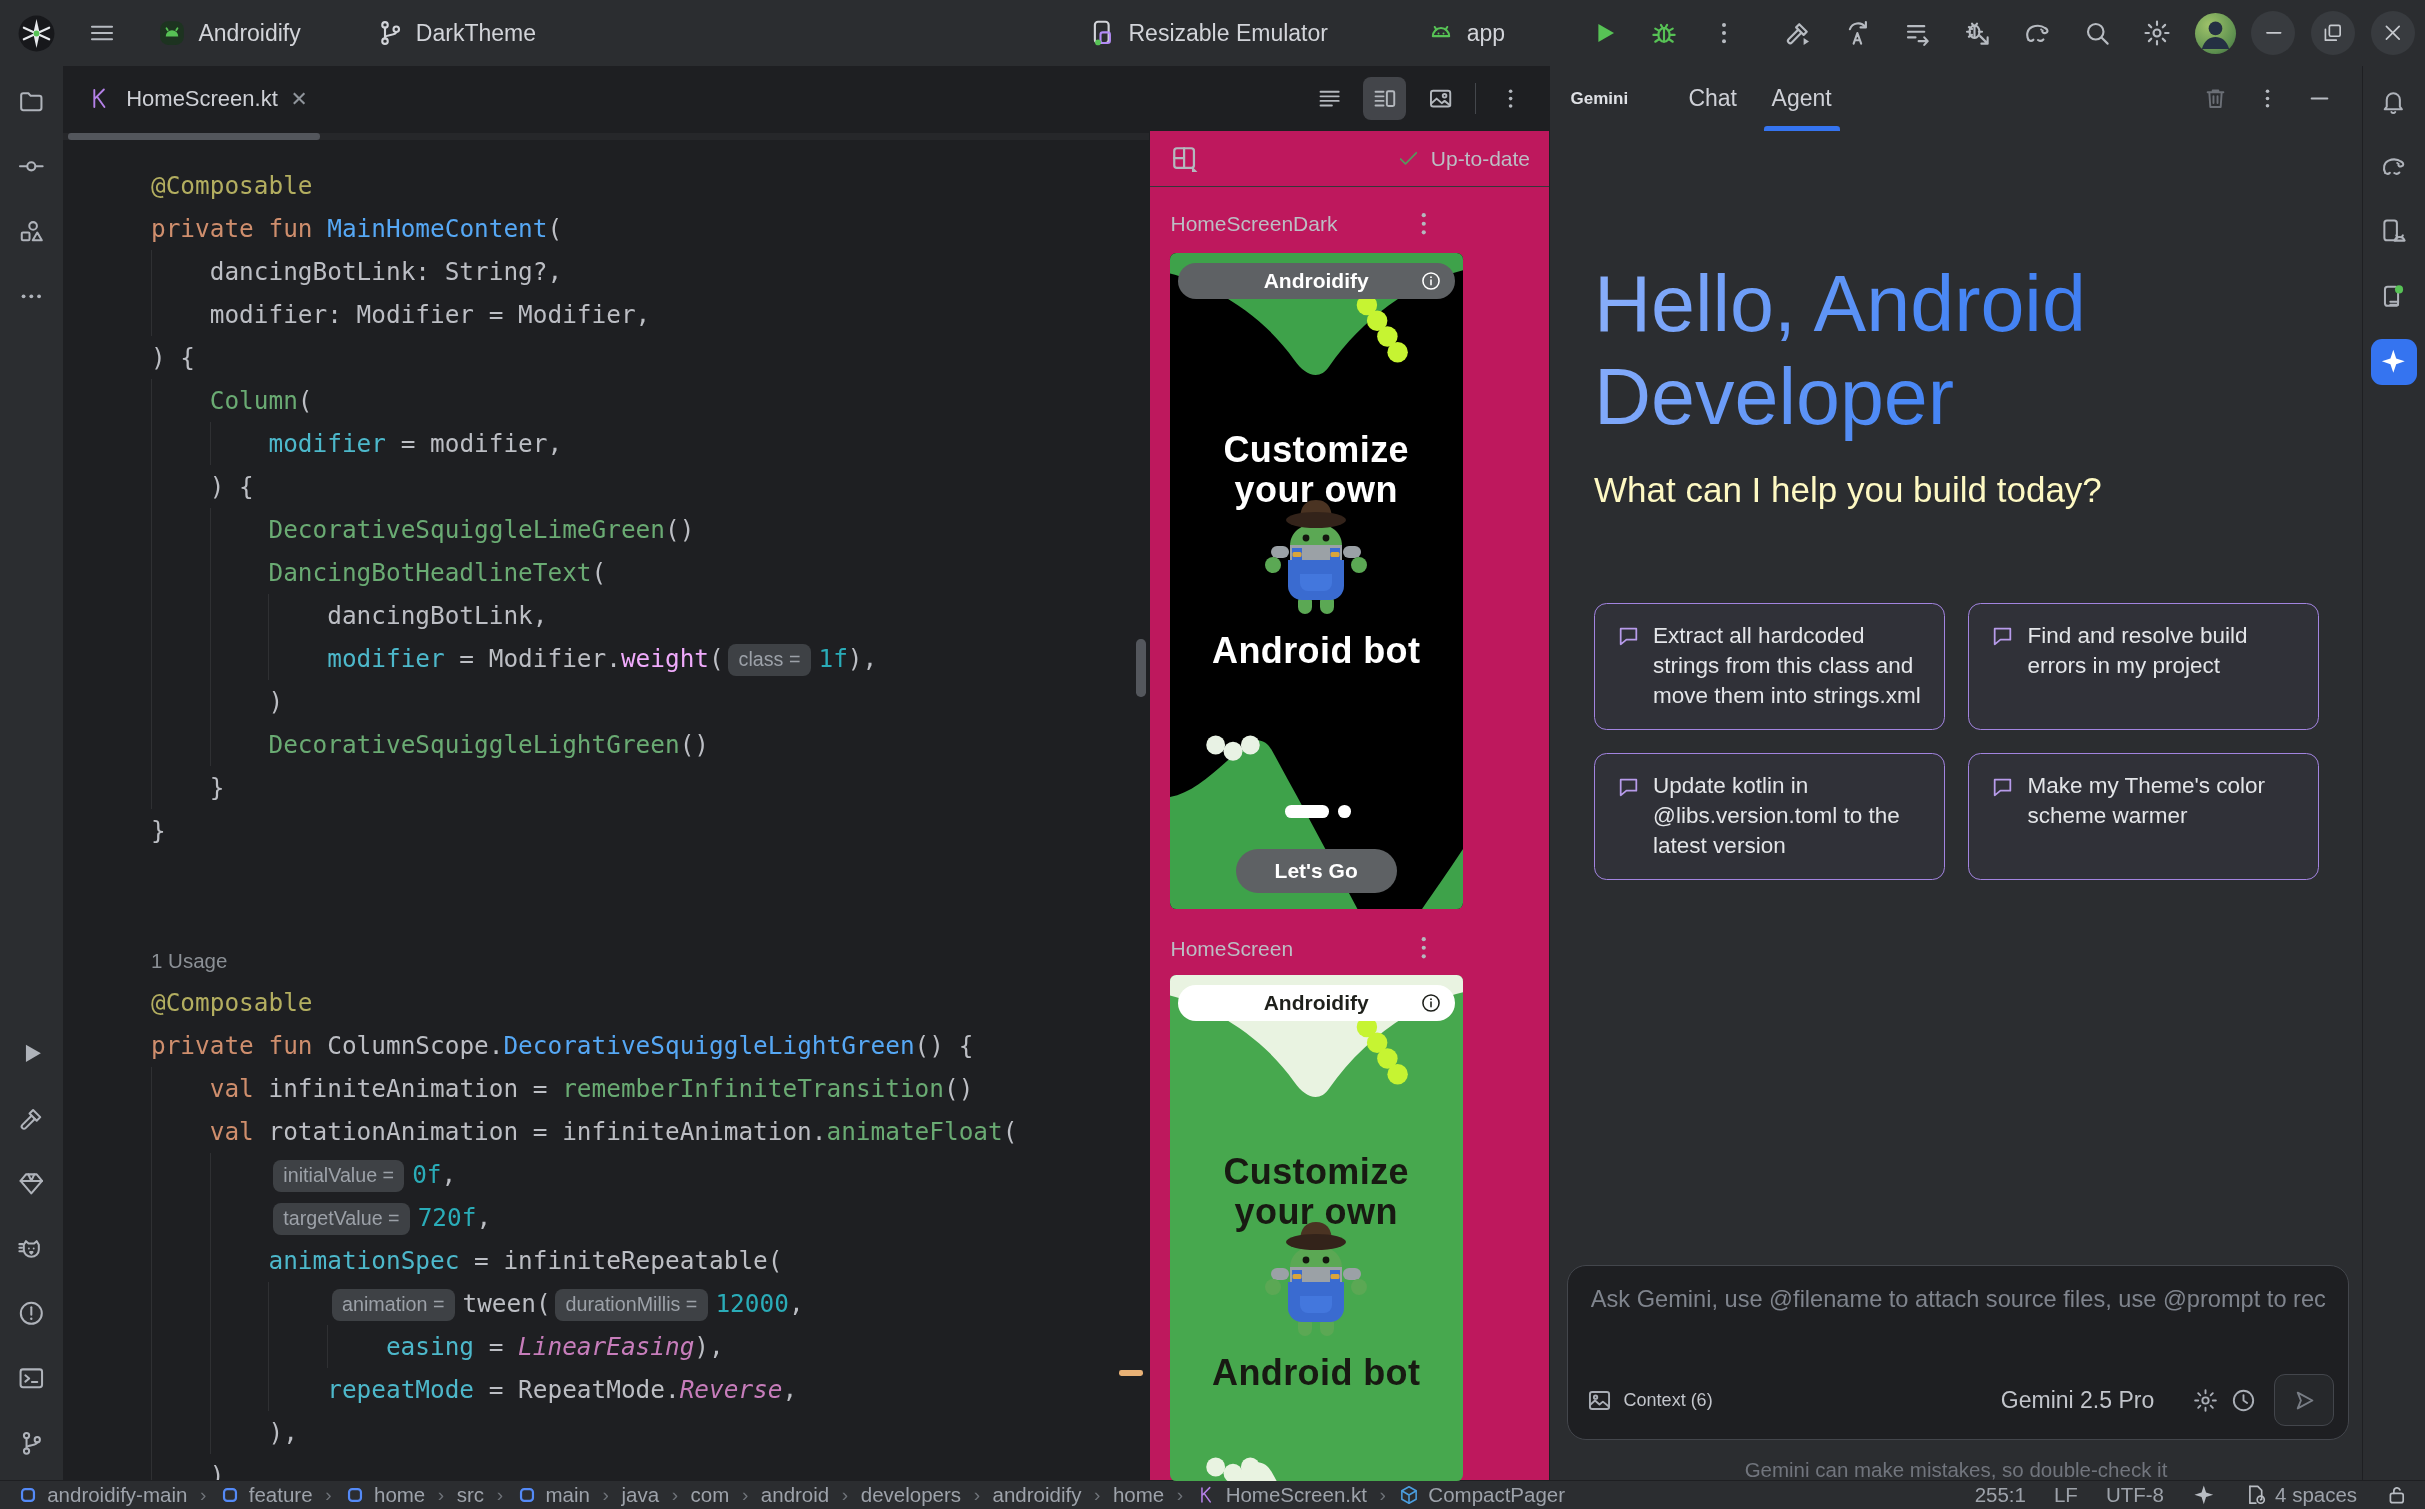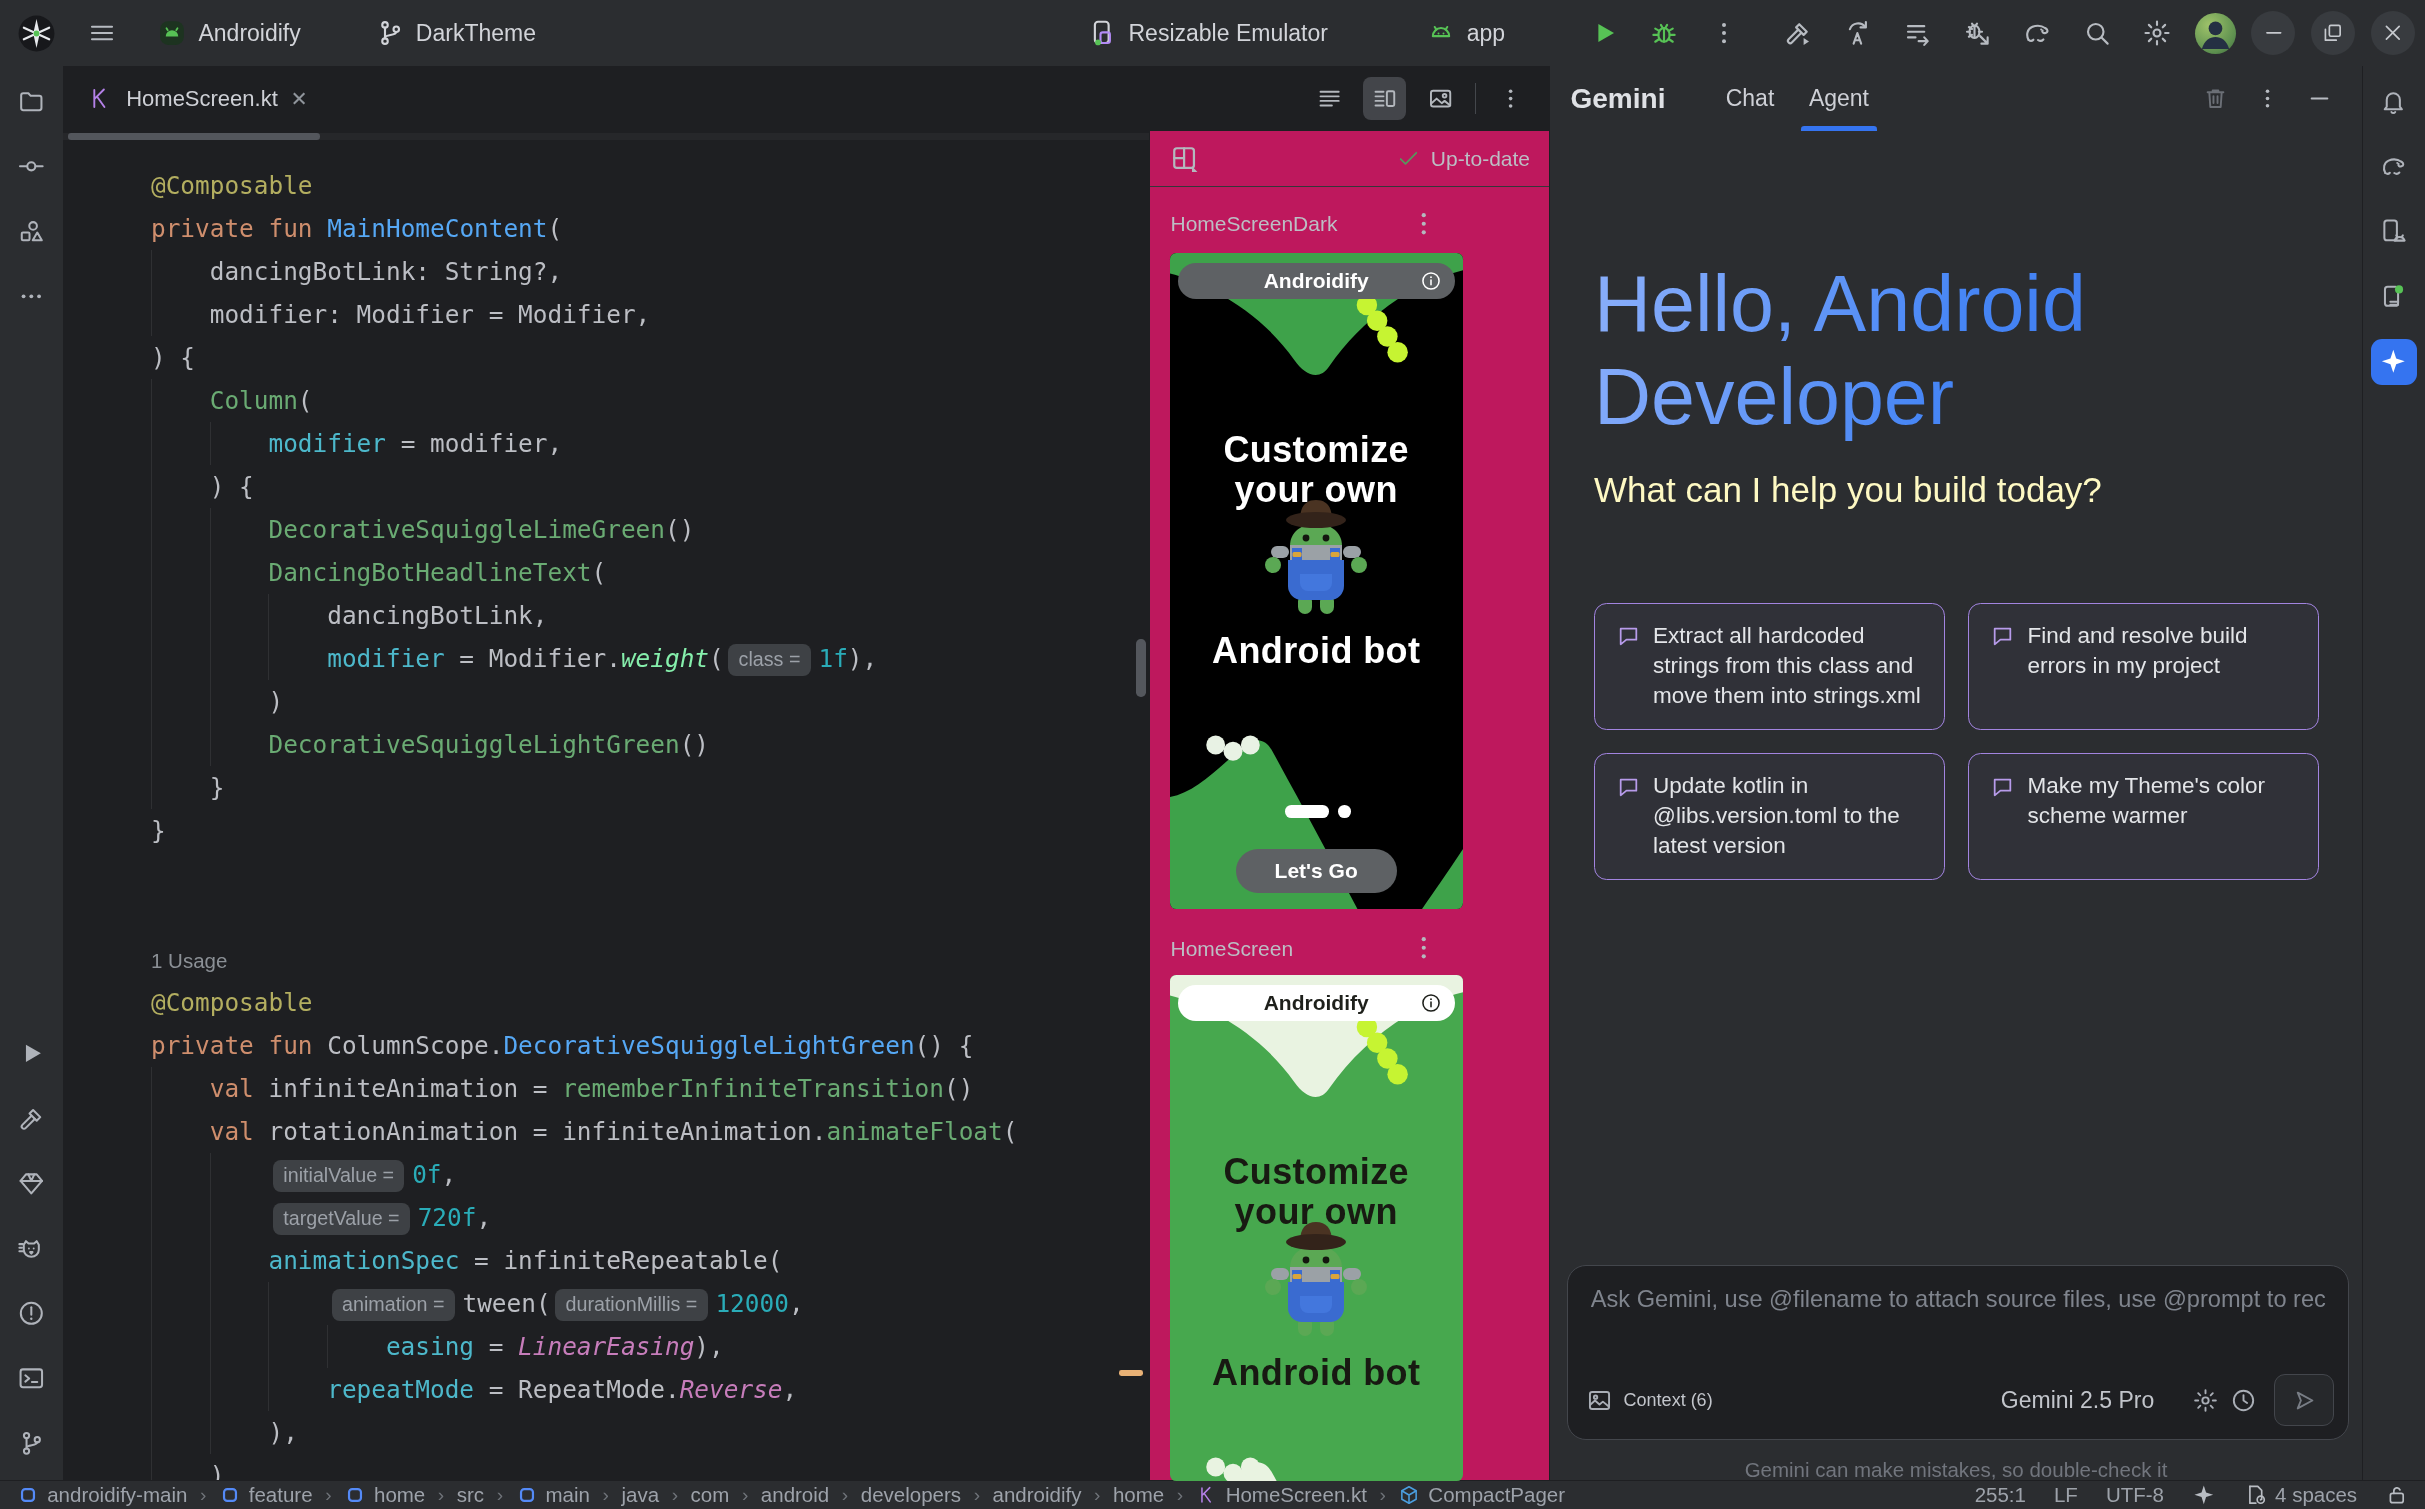--- a/index.html
+++ b/index.html
@@ -48,21 +48,21 @@
   .editor{position:relative;width:1086px;flex:none;background:#1E1F22;overflow:hidden;}
   .hscroll{position:absolute;top:1.6px;left:0;right:0;height:7.9px;background:rgba(255,255,255,.04);}
   .hthumb{position:absolute;left:4.7px;top:0.8px;width:252px;height:6.3px;border-radius:3.2px;background:#53565C;}
   .vthumb{position:absolute;right:3.2px;top:508px;width:9.5px;height:58px;border-radius:4.7px;background:#54575D;}
   .caretmark{position:absolute;right:6.3px;top:1239px;width:23.6px;height:5.5px;border-radius:2.4px;background:#E8B176;}
   .code{position:absolute;top:33px;left:88px;right:31.5px;font-family:"DejaVu Sans Mono",monospace;font-size:24.4px;}
   .cl{height:43px;line-height:43px;white-space:pre;}
   .ind{display:inline-block;width:4ch;box-sizing:border-box;border-left:0.8px solid rgba(255,255,255,.08);}
   .ann{color:#B3AE60}.kw{color:#CF8E6D}.fn{color:#56A8F5}.call{color:#6AAB73}
   .named{color:#4DB8CB}.num{color:#2AACB8}.plain{color:#BCBEC4}
-  .iw{color:#BCBEC4;}.ip{color:#C77DBB;font-style:italic}.it{color:#86efac;font-style:italic}
+  .iw{color:#BCBEC4;}.ip{color:#C77DBB;font-style:italic}.it{color:#f0abfc;}
   .usage{font-family:"Liberation Sans",sans-serif;font-size:20.5px;color:#8B9096;}
   .pill{display:inline-block;font-family:"Liberation Sans",sans-serif;font-size:19.7px;color:#9CA1A8;
         background:#3E4145;border-radius:7.9px;padding:0 10.2px;line-height:31.5px;height:31.5px;vertical-align:middle;margin:0 7.9px 0 4.7px;}
   
   .preview{width:399px;flex:none;border-left:1.6px solid #1E1F22;background:#be185d;position:relative;box-shadow:-1.6px 0 0 #congruent;}
   .pv-toolbar{height:55px;display:flex;align-items:center;padding:0 19px;border-bottom:0.8px solid #353739;}
   .pv-grid{width:31.5px;height:31.5px;color:#B4B8BE;}
   .pv-status{margin-left:auto;display:flex;align-items:center;gap:9.5px;font-size:21px;color:#BCBEC4;}
   .pv-status .ci{width:25px;height:25px;color:#57965C;}
   .pv-scroll{position:relative;height:1294px;overflow:hidden;}
@@ -85,21 +85,21 @@
   .ph-h2{top:378px;}
   .ph-bot{position:absolute;top:233px;left:50%;transform:translateX(-50%);width:120px;height:139px;}
   .ph-pager{position:absolute;top:552px;left:115px;display:flex;align-items:center;gap:9.5px;}
   .ph-pager .dash{width:44px;height:12.6px;border-radius:6.3px;background:#fff;}
   .ph-pager .dot{width:12.6px;height:12.6px;border-radius:50%;background:#fff;}
   .ph-cta{position:absolute;top:596px;left:66px;width:161px;height:44px;border-radius:22px;background:#5E6164;color:#fff;
           display:flex;align-items:center;justify-content:center;font-size:21px;font-weight:bold;cursor:pointer;}
   
   .gemini{width:812px;flex:none;background:#2B2D30;border-left:1.6px solid #1E1F22;position:relative;}
   .gm-header{height:65px;display:flex;align-items:center;padding:0 20.5px;position:relative;}
-  .gm-title{font-size:28px;font-weight:bold;color:#DFE1E5;margin-right:43px;}
+  .gm-title{font-size:17px;font-weight:bold;color:#DFE1E5;margin-right:43px;}
   .gm-tab{position:relative;height:100%;display:flex;align-items:center;padding:0 17.3px;font-size:23px;color:#CED0D6;cursor:pointer;}
   .gm-tab.active::after{content:"";position:absolute;left:9.5px;right:9.5px;bottom:0;height:5.5px;border-radius:3.2px 3.2px 0 0;background:#3574F0;}
   .gm-actions{margin-left:auto;display:flex;align-items:center;gap:7.9px;}
   .gm-actions .icn-btn svg{width:27px;height:27px;}
   .gm-actions .disabled{color:#6B6F76;}
   .gm-body{padding:126px 44px 0 44px;}
   .gm-greet{font-size:79px;line-height:93px;font-weight:500;max-width:630px;
             background:linear-gradient(110deg,#86ACFA 5%,#4786F5 55%,#3B78EE 90%);
             -webkit-background-clip:text;background-clip:text;color:transparent;}
   .gm-sub{margin-top:27px;font-size:35px;color:#fef9c3;}

